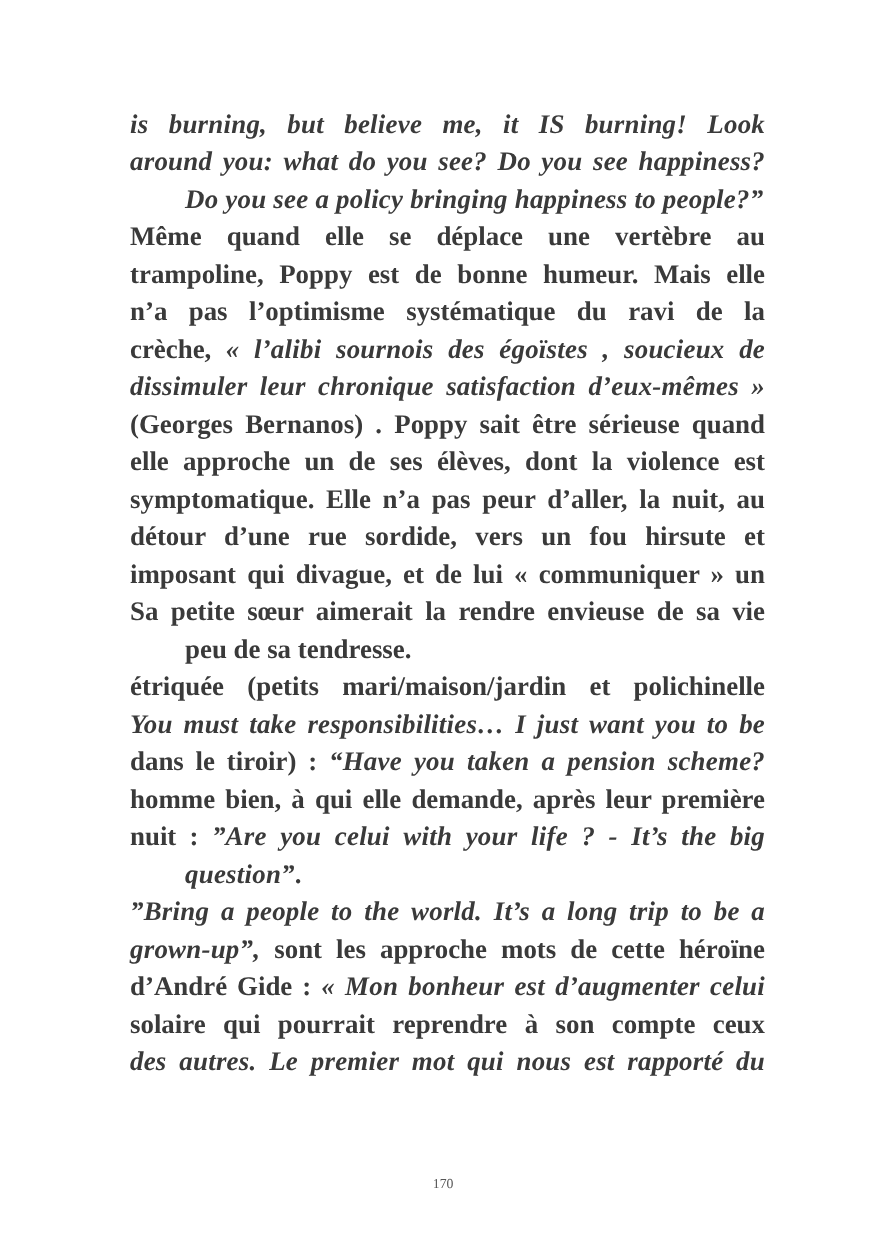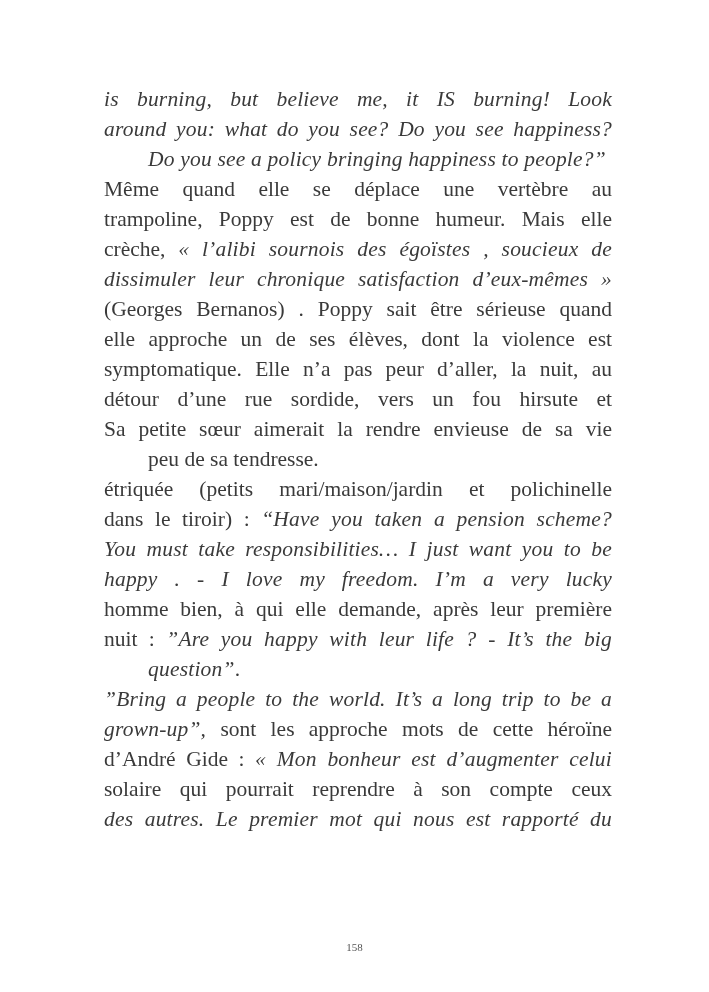--- a/index.html
+++ b/index.html
@@ -1,19 +1,19 @@
 <!DOCTYPE html>
 <html><head>
   <meta charset="utf-8">
   <style>
     html, body { margin: 0; padding: 0; background: #ffffff; }
     body { width: 709px; height: 992px; position: relative; overflow: hidden; }
     .page {
       position: absolute; left: 104px; top: 84px; width: 508px;
-      font-family: "Liberation Serif", serif; font-size: 21.5px; color: #3a3a3a;
+      font-family: "Liberation Serif", serif; font-size: 21.5px; color: #3a3a3a; font-weight: bold;
     }
     .line {
       height: 30px; line-height: 30px; white-space: nowrap;
       text-align: justify; text-align-last: justify;
     }
     .line.last { text-align-last: left; margin-left: 44px; }
     .line i, .it { font-style: italic; }
     .it { letter-spacing: 0.2px; }
     .pagenum {
       position: absolute; left: 0; right: 0; top: 941px; text-align: center;
@@ -22,34 +22,35 @@
   </style>
 </head>
 <body>
 
 <div class="page">
     <div class="line"><span class="it">is burning, but believe me, it IS burning! Look</span></div>
     <div class="line"><span class="it">around you: what do you see? Do you see happiness?</span></div>
     <div class="line last"><span class="it">Do you see a policy bringing happiness to people?”</span></div>
     <div class="line"><span>Même quand elle se déplace une vertèbre au</span></div>
     <div class="line"><span>trampoline, Poppy est de bonne humeur. Mais elle</span></div>
+    <div class="line"><span>n’a pas l’optimisme systématique du ravi de la</span></div>
     <div class="line"><span>crèche,  </span><span class="it">« l’alibi sournois des égoïstes ,  soucieux de</span></div>
     <div class="line"><span class="it">dissimuler leur chronique satisfaction d’eux-mêmes »</span></div>
     <div class="line"><span>(Georges Bernanos) .  Poppy sait être sérieuse quand</span></div>
     <div class="line"><span>elle approche un de ses élèves, dont la violence est</span></div>
     <div class="line"><span>symptomatique. Elle n’a pas peur d’aller, la nuit, au</span></div>
     <div class="line"><span>détour d’une rue sordide, vers un fou hirsute et</span></div>
+    <div class="line"><span>imposant qui divague, et de lui « communiquer » un</span></div>
     <div class="line"><span>Sa petite sœur aimerait la rendre envieuse de sa vie</span></div>
     <div class="line last"><span>peu de sa tendresse.</span></div>
     <div class="line"><span>étriquée (petits  mari/maison/jardin  et  polichinelle</span></div>
+    <div class="line"><span class="it">You must take responsibilities… I just want you to be</span></div>
     <div class="line"><span>dans le tiroir) : </span><span class="it">“Have you taken a pension scheme?</span></div>
-    <div class="line"><span class="it">You must take responsibilities… I just want you to be</span></div>
-    <div class="line"><span class="it">happy .  - I love my freedom. I’m a very lucky</span></div>
     <div class="line"><span>homme bien, à qui elle demande, après leur première</span></div>
-    <div class="line"><span>nuit :  </span><span class="it">”Are you happy with leur life ? - It’s the big</span></div>
+    <div class="line"><span>nuit :  </span><span class="it">”Are you celui with your life ? - It’s the big</span></div>
     <div class="line last"><span class="it">question”</span><span>.</span></div>
     <div class="line"><span class="it">”Bring a people to the world. It’s a long trip to be a</span></div>
     <div class="line"><span class="it">grown-up”,</span><span>  sont les approche mots de cette héroïne</span></div>
     <div class="line"><span>d’André Gide :  </span><span class="it">« Mon bonheur est d’augmenter celui</span></div>
     <div class="line"><span>solaire qui pourrait reprendre à son compte ceux</span></div>
     <div class="line"><span class="it">des autres. Le premier mot qui nous est rapporté du</span></div>
   </div>
-<div class="pagenum">158</div>
+<div class="pagenum">170</div>
 
 </body></html>

